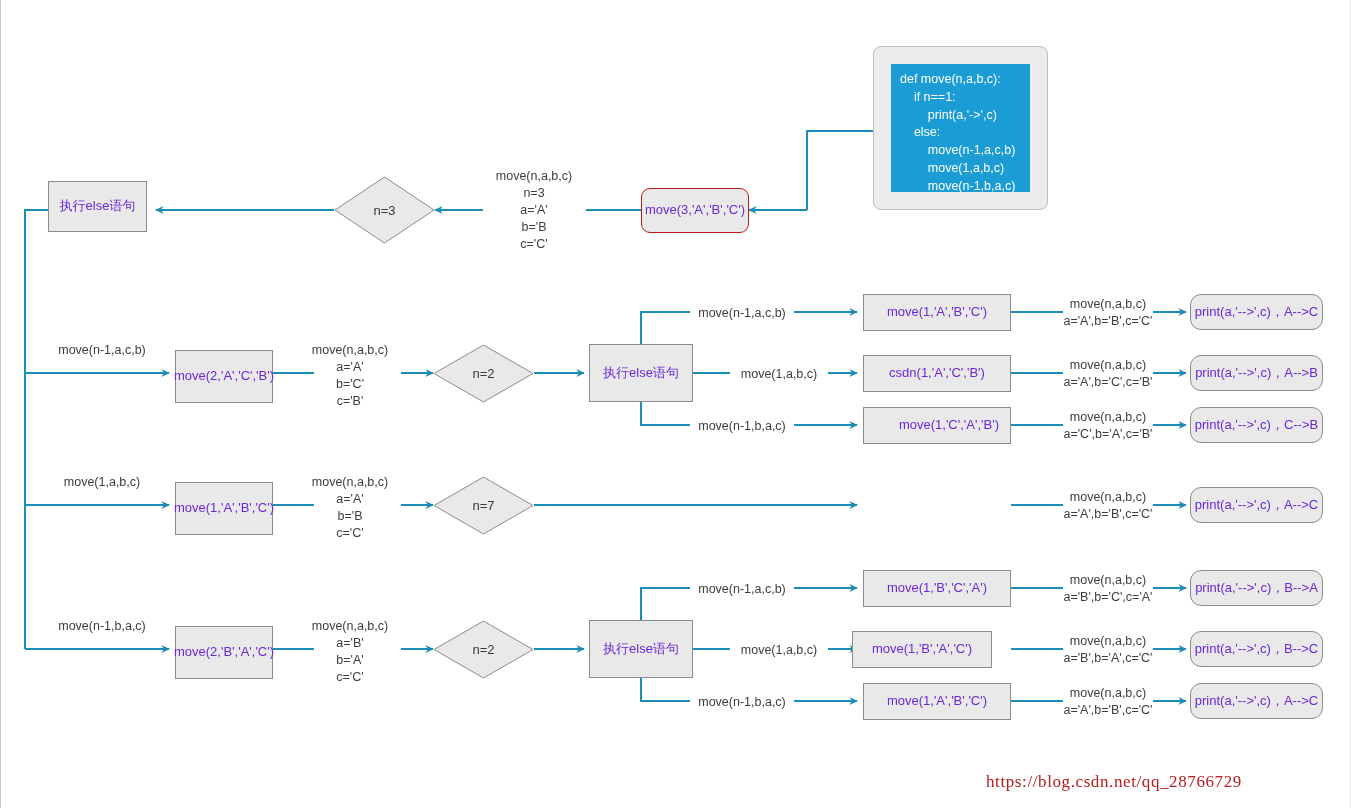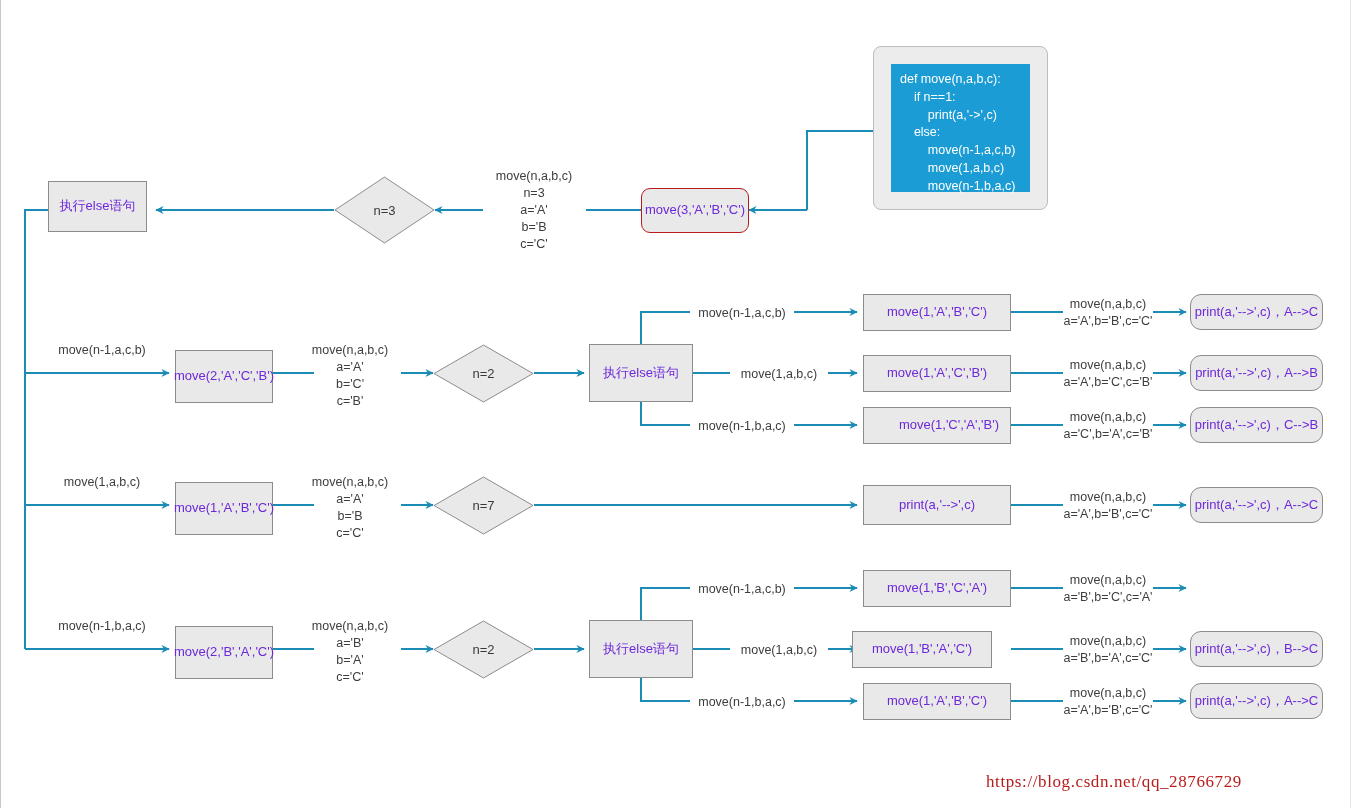--- a/index.html
+++ b/index.html
@@ -256,21 +256,21 @@
     <span>move(1,'A','B','C')</span>
   </div>
   <div class="elabel" style="left:1107px; top:296px;">move(n,a,b,c)
 a='A',b='B',c='C'</div>
   <div class="node terminal" style="left:1189px; top:294px; width:133px; height:36px;">
     <span>print(a,'--&gt;',c)，A--&gt;C</span>
   </div>
 
   <div class="elabel single" style="left:778px; top:366px;">move(1,a,b,c)</div>
   <div class="node rect" style="left:862px; top:355px; width:148px; height:37px;">
-    <span>move(1,'A','C','B')</span>
+    <span>csdn(1,'A','C','B')</span>
   </div>
   <div class="elabel" style="left:1107px; top:357px;">move(n,a,b,c)
 a='A',b='C',c='B'</div>
   <div class="node terminal" style="left:1189px; top:355px; width:133px; height:36px;">
     <span>print(a,'--&gt;',c)，A--&gt;B</span>
   </div>
 
   <div class="elabel single" style="left:741px; top:418px;">move(n-1,b,a,c)</div>
   <div class="node rect" style="left:862px; top:407px; width:148px; height:37px;padding-left:24px;">
     <span>move(1,'C','A','B')</span>
@@ -292,23 +292,20 @@
 b='B
 c='C'</div>
 
   <div class="diamond-wrap" style="left:432px; top:476px; width:101px; height:59px;">
     <svg class="diamond-shape" viewBox="0 0 101 59">
       <polygon points="50.5,1 100,29.5 50.5,58 1,29.5" fill="#e9e9e9" stroke="#8c8c8c" stroke-width="1"></polygon>
     </svg>
     <div class="diamond-label">n=7</div>
   </div>
 
-  <div class="node rect" style="left:862px; top:485px; width:148px; height:40px;">
-    <span>print(a,'--&gt;',c)</span>
-  </div>
 
   <div class="elabel" style="left:1107px; top:489px;">move(n,a,b,c)
 a='A',b='B',c='C'</div>
 
   <div class="node terminal" style="left:1189px; top:487px; width:133px; height:36px;">
     <span>print(a,'--&gt;',c)，A--&gt;C</span>
   </div>
 
   <div class="elabel single" style="left:101px; top:618px;">move(n-1,b,a,c)</div>
 
@@ -331,20 +328,23 @@
   <div class="node rect" style="left:588px; top:620px; width:104px; height:58px;">
     <span>执行else语句</span>
   </div>
 
   <div class="elabel single" style="left:741px; top:581px;">move(n-1,a,c,b)</div>
   <div class="node rect" style="left:862px; top:570px; width:148px; height:37px;">
     <span>move(1,'B','C','A')</span>
   </div>
   <div class="elabel" style="left:1107px; top:572px;">move(n,a,b,c)
 a='B',b='C',c='A'</div>
+  <div class="node terminal" style="left:1189px; top:570px; width:133px; height:36px;">
+    <span>print(a,'--&gt;',c)，B--&gt;A</span>
+  </div>
 
   <div class="elabel single" style="left:778px; top:642px;">move(1,a,b,c)</div>
   <div class="node rect" style="left:851px; top:631px; width:140px; height:37px;">
     <span>move(1,'B','A','C')</span>
   </div>
   <div class="elabel" style="left:1107px; top:633px;">move(n,a,b,c)
 a='B',b='A',c='C'</div>
   <div class="node terminal" style="left:1189px; top:631px; width:133px; height:36px;">
     <span>print(a,'--&gt;',c)，B--&gt;C</span>
   </div>

